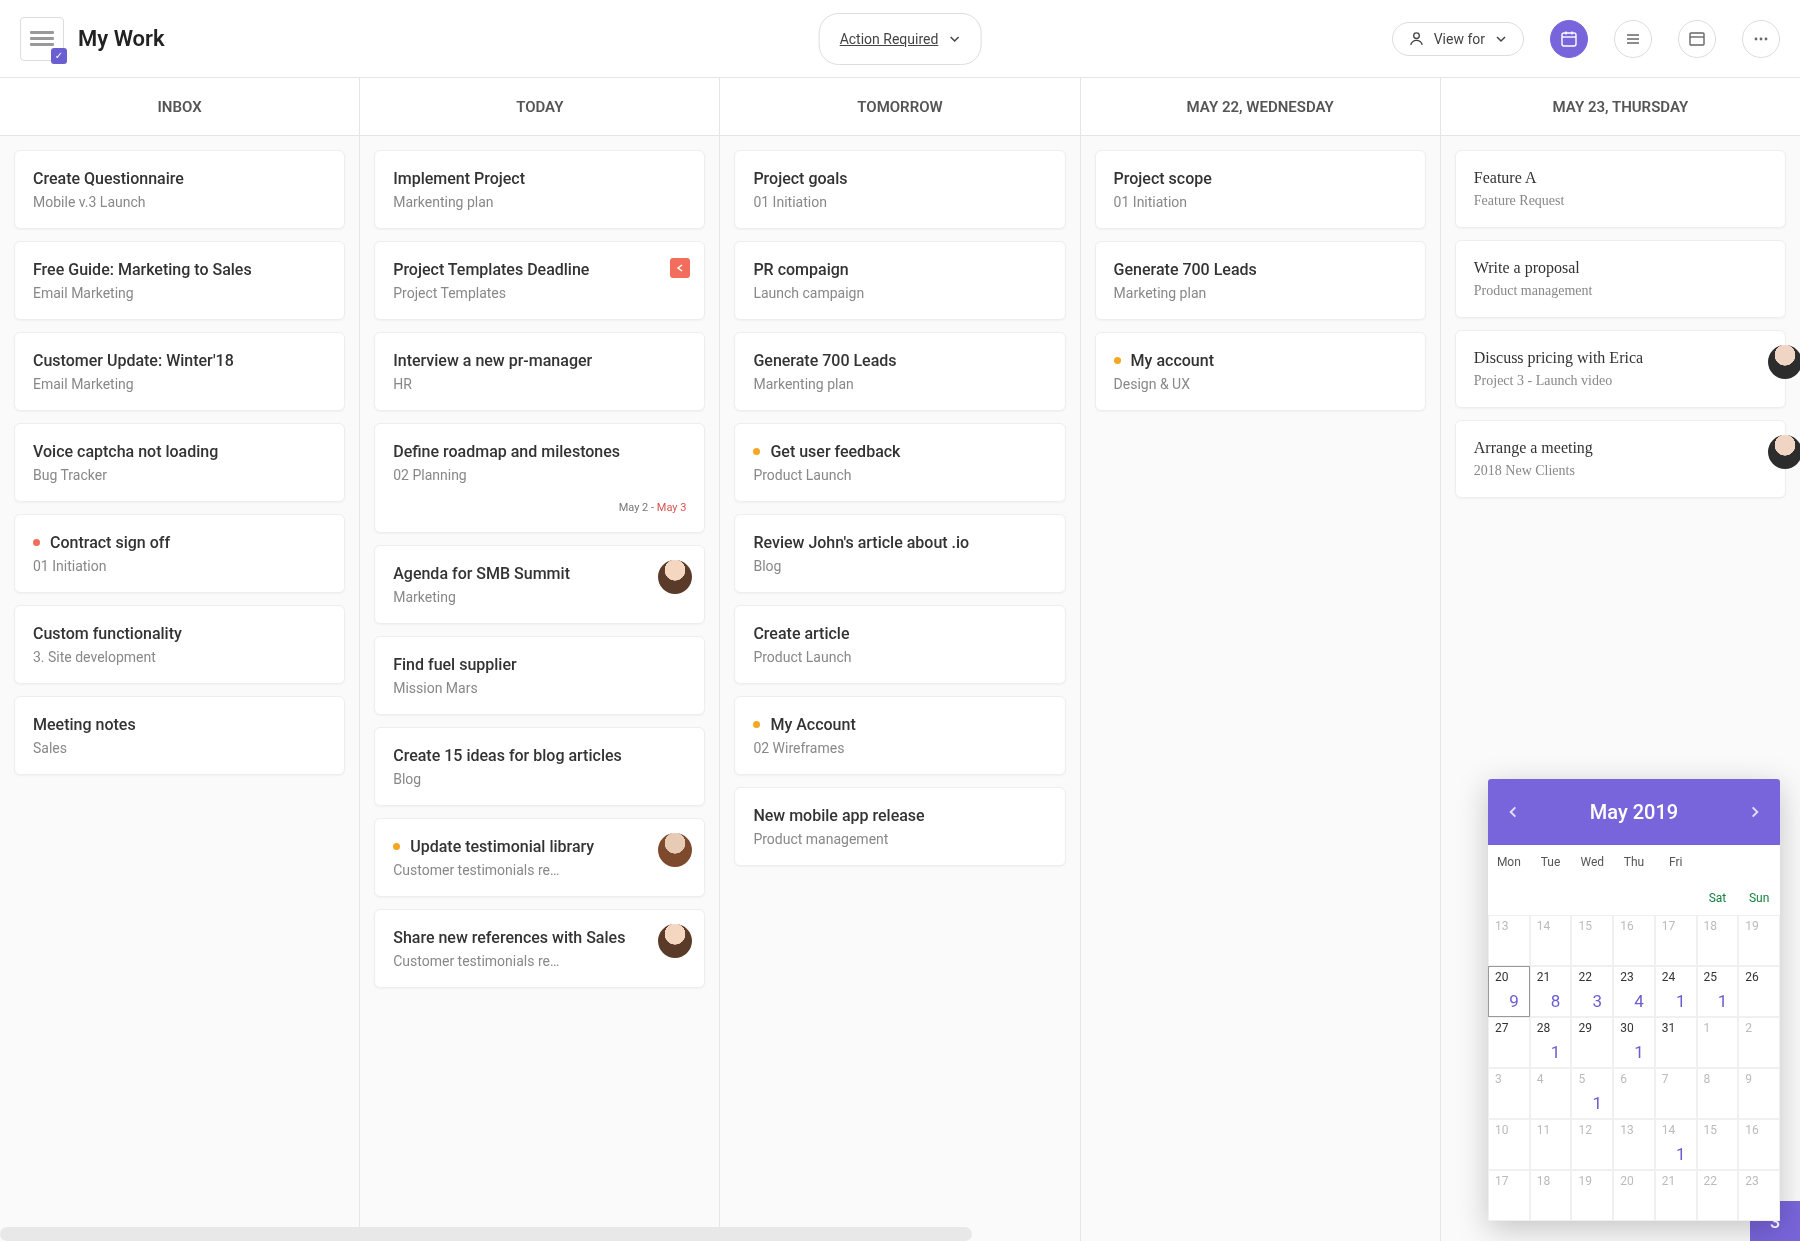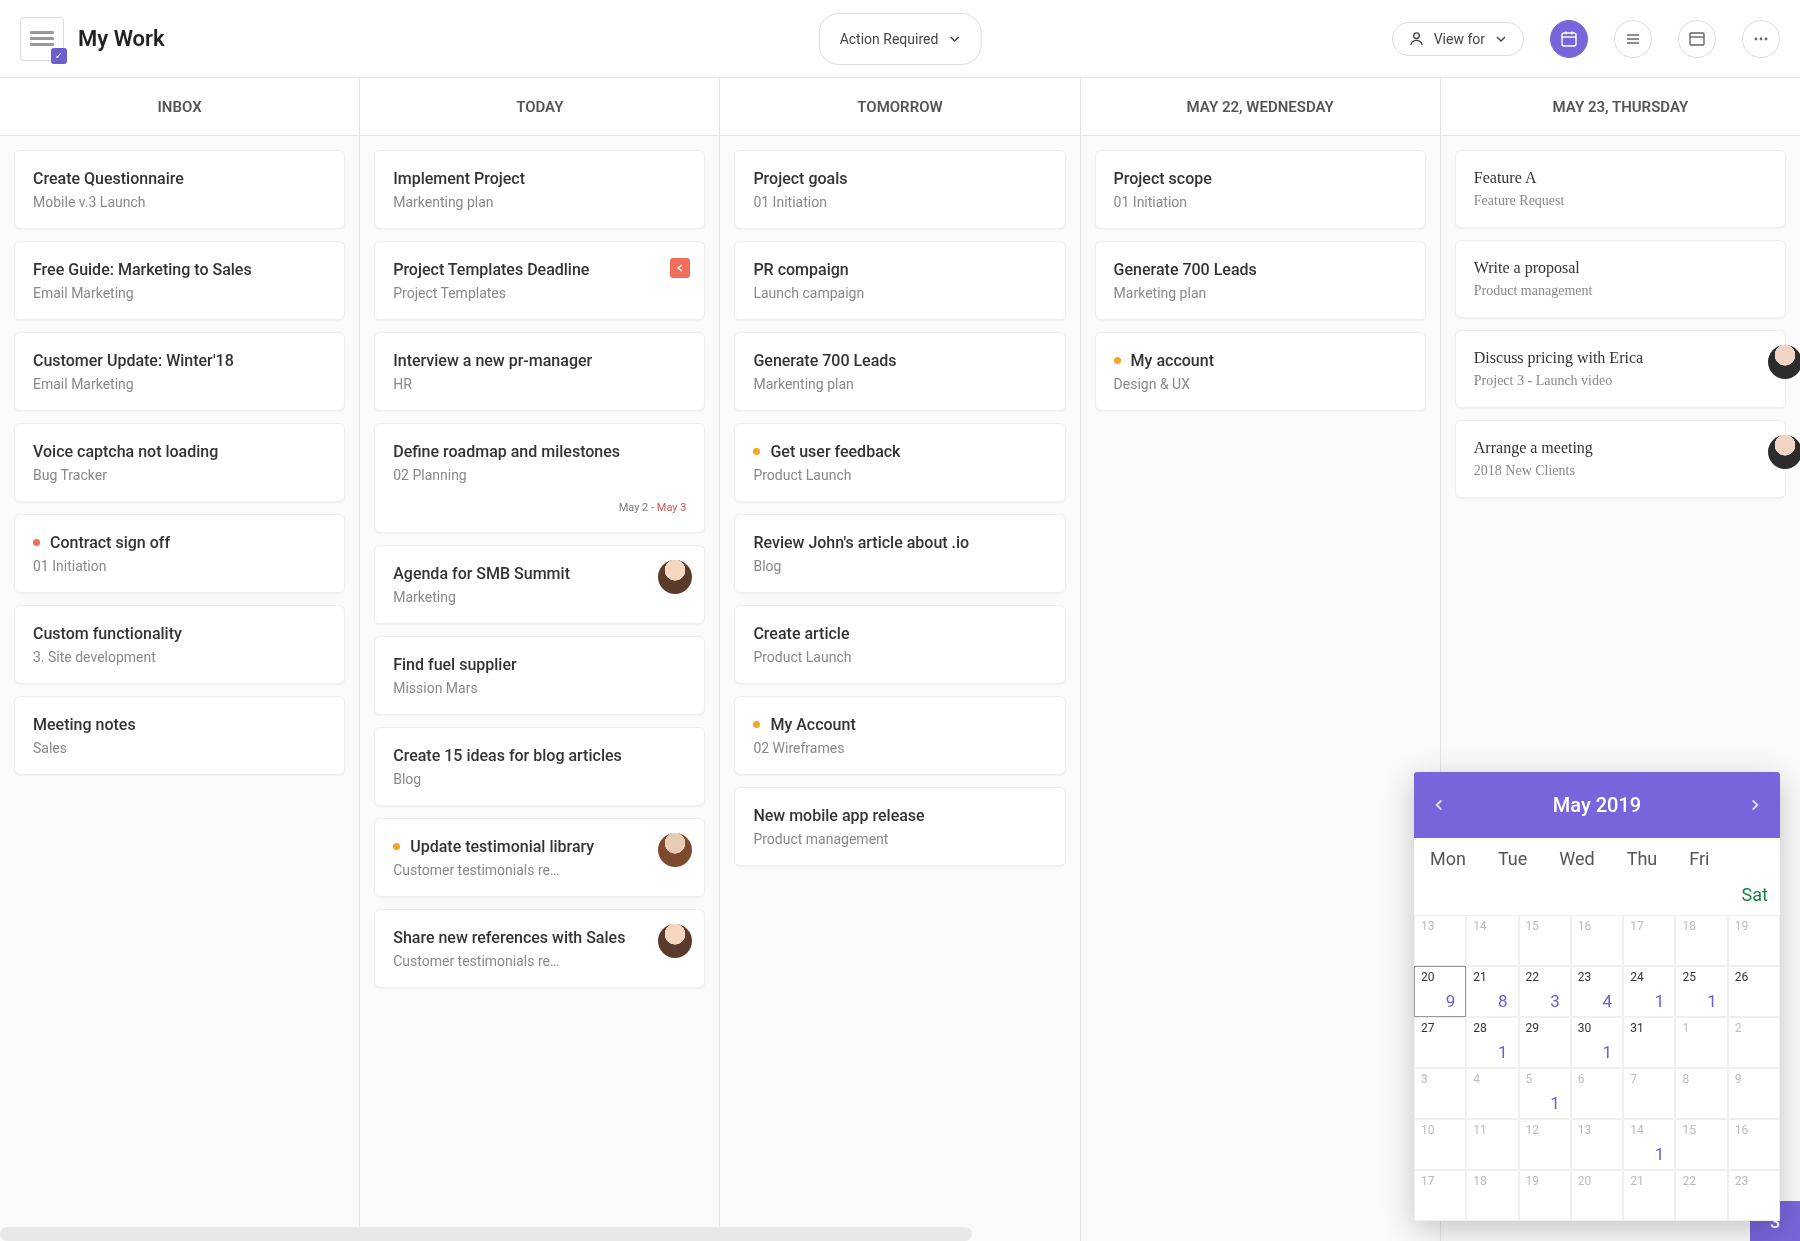--- a/index.html
+++ b/index.html
@@ -37,21 +37,21 @@
 }
 .page-title { font-size: 22px; font-weight: 600; color:#222; }
 
 .header-center {
   position:absolute; left:50%; transform:translateX(-50%);
 }
 .action-dropdown {
   display:flex; align-items:center; gap:10px;
   padding: 17px 20px;
   border:1px solid #ddd; border-radius:20px;
-  cursor:pointer; color:#444;
+  cursor:pointer; color:#444;text-decoration:underline;
 }
 .header-right { margin-left:auto; display:flex; align-items:center; gap:26px;text-align:right; }
 .view-for {
   display:flex; align-items:center; gap:10px;
   padding: 8px 16px;
   border:1px solid #ddd; border-radius:20px;
   cursor:pointer; color:#444;
 }
 .icon-btn {
   width:38px; height:38px; border-radius:50%; border:1px solid #ddd;
@@ -112,37 +112,37 @@
   width:20px; height:20px; background:#f26d5b; border-radius:3px;
   position:absolute; right:14px; top:16px;
   display:flex; align-items:center; justify-content:center; color:#fff; font-size:11px;
 }
 
 
 .calendar {
   position:absolute;
   right: 20px;
   bottom: 20px;
-  width: 366px;
+  width: 292px;
   background:#fff;
   border-radius: 3px;
   box-shadow: 0 8px 32px rgba(0,0,0,0.22);
   z-index: 50;
 }
 .cal-head {
   background:#7965db; color:#fff;
   height:66px; display:flex; align-items:center; justify-content:space-between;
   padding: 0 18px;
   border-top-left-radius:3px; border-top-right-radius:3px;
 }
 .cal-head .nav { cursor:pointer; opacity:.8; font-size:18px; }
 .cal-month { font-size:20px; font-weight:500; }
 .cal-days { display:grid; grid-template-columns: repeat(7, 1fr); }
 .cal-dh {
-  text-align:center; padding:10px 16px; font-size:18px; color:#555;
+  text-align:center; padding:10px 4px; font-size:12px; color:#555;
 }
 .cal-dh.weekend { color:#15803d;margin-top:36px; }
 .cal-cell {
   height:51px; border:0.5px solid #f0f0f0;
   padding:3px 5px; position:relative; font-size:12px; color:#333;
   cursor:pointer;
 }
 .cal-cell.muted { color:#bbb;text-align:right; }
 .cal-cell .daynum { position:absolute; top:3px; left:6px; }
 .cal-cell .count { position:absolute; bottom:5px; right:10px; font-size:17px; color:#6b5ed1; }

